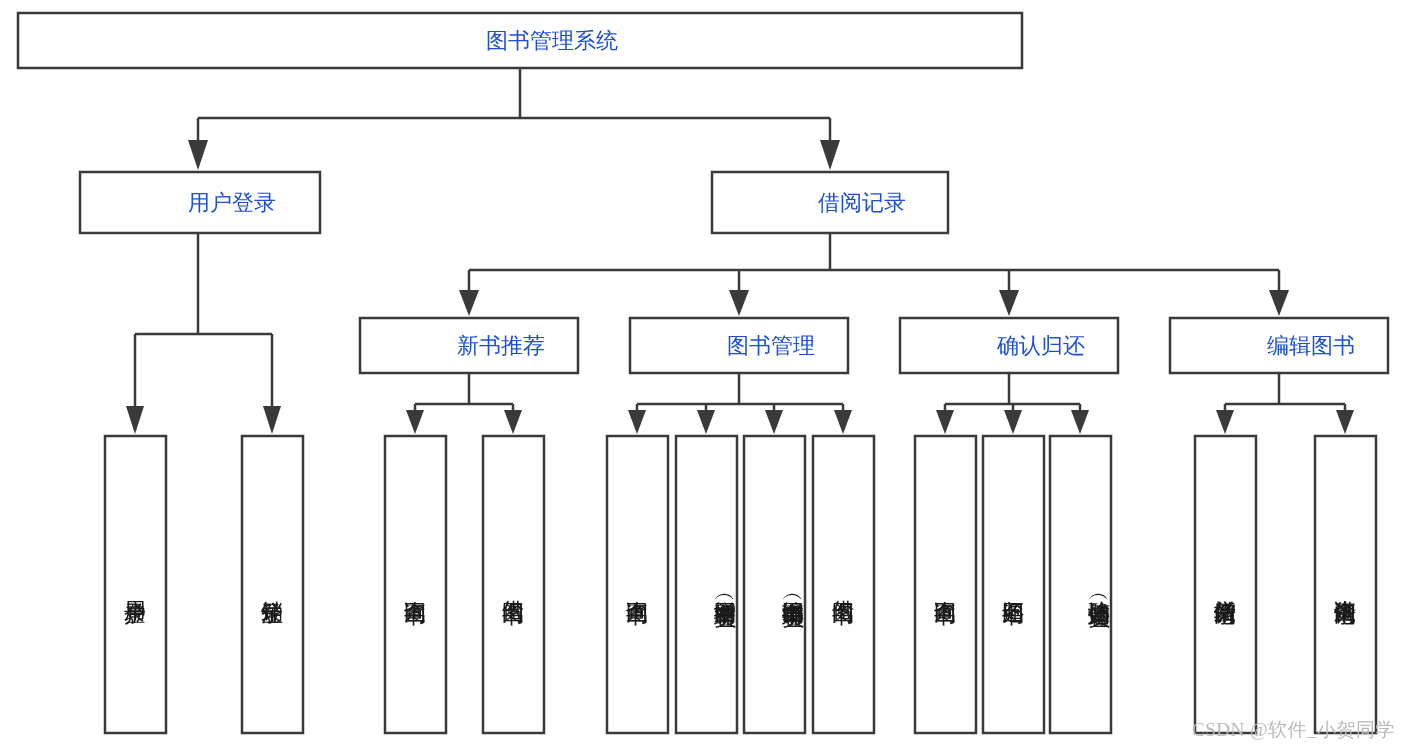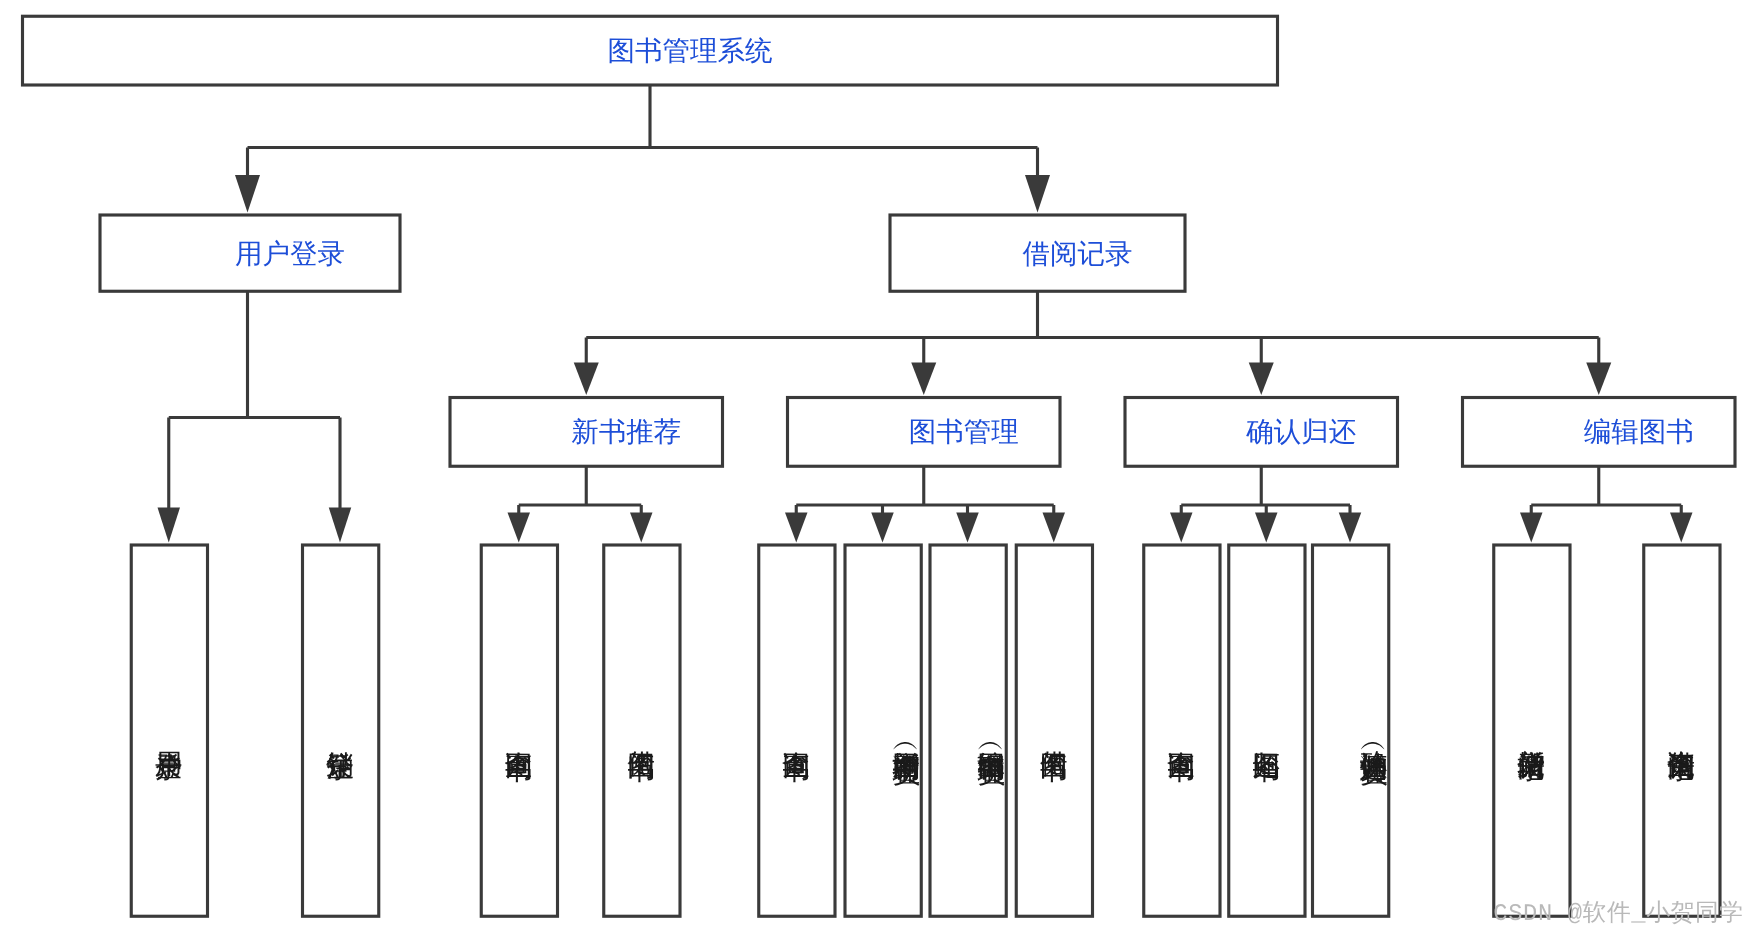--- a/index.html
+++ b/index.html
@@ -67,21 +67,21 @@
     align-items: center;
     justify-content: center;
     white-space: nowrap;
     pointer-events: none;
     margin-left: 32px;
   }
   .watermark {
     position: absolute;
     right: 10px;
     bottom: 4px;
-    font-family: Liberation Mono, monospace;
+    font-family: Liberation Serif, serif;
     font-size: 19px;
     color: #b9b9b9;
     letter-spacing: 0.5px;
     white-space: nowrap;
     pointer-events: none;
   }
 </style>
 </head>
 <body>
 

